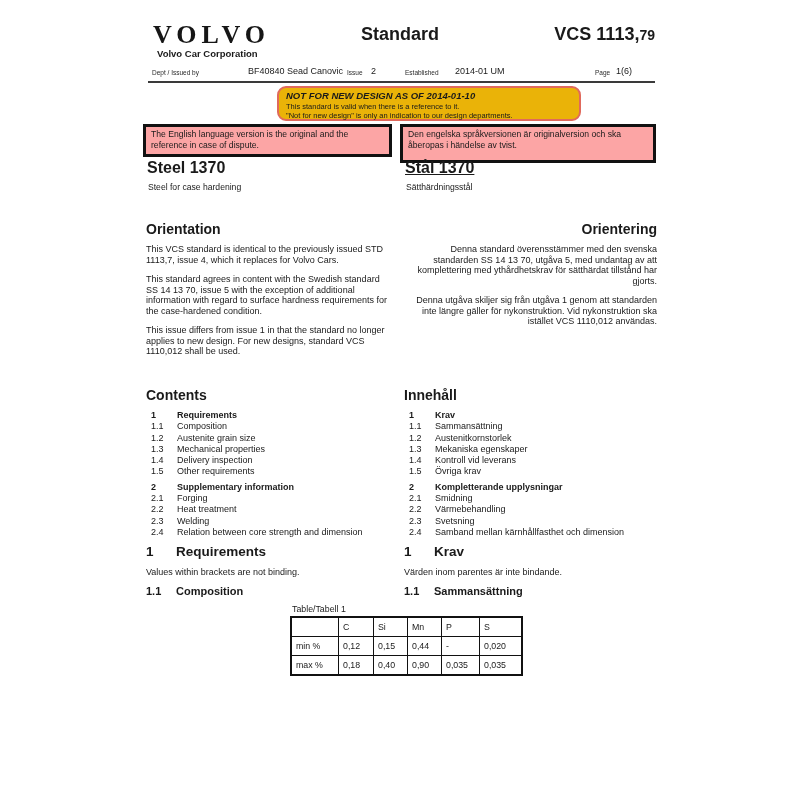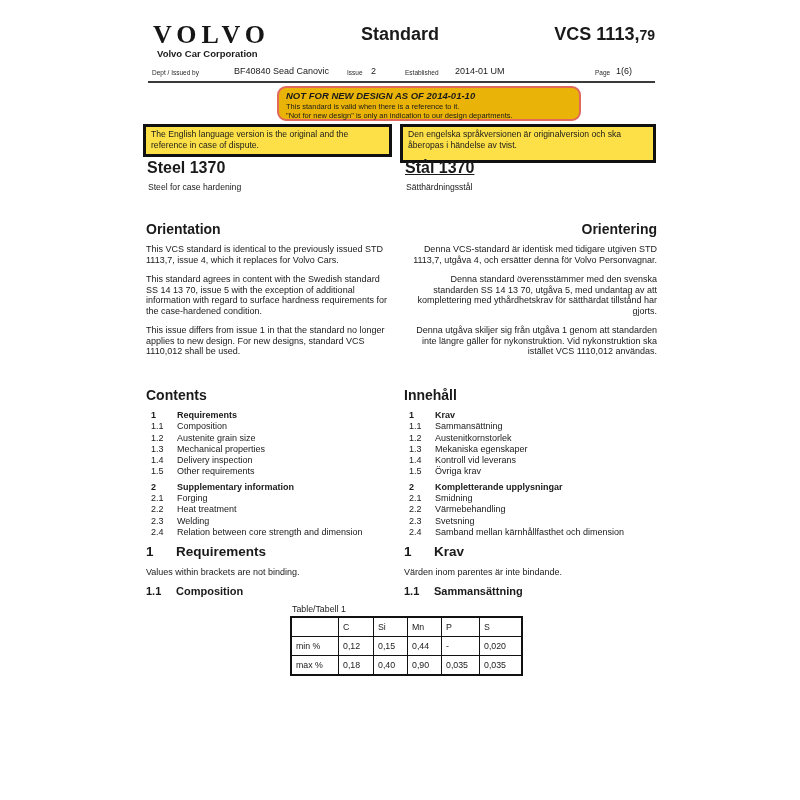--- a/index.html
+++ b/index.html
@@ -27,21 +27,21 @@
   
   .notice{
     box-sizing:border-box;border:2px solid #e0695c;border-radius:9px;
     padding:2px 7px 1px 7px;background:#eab308;
   }
   .notice-title{font-size:9.5px;font-weight:bold;font-style:italic;line-height:12px;}
   .notice-line{font-size:7.5px;line-height:9px;}
 
   
   .lang-box{
-    box-sizing:border-box;border:3px solid #111;background:#fde047;
+    box-sizing:border-box;border:3px solid #111;background:#fca5a5;
     padding:2px 5px;font-size:8.6px;line-height:10.6px;
   }
 
   
   .prod-title{font-size:16px;font-weight:bold;}
   .prod-sub{font-size:8.6px;}
 
   
   .sec-heading{font-size:14px;font-weight:bold;margin:0 0 7px 0;}
   .body-p{font-size:9px;line-height:10.5px;margin:0 0 9px 0;}
@@ -76,21 +76,21 @@
 <body>
 
 <div class="doc">
 
   <div class="abs volvo-word" style="left:153px;top:20px;">VOLVO</div>
   <div class="abs company" style="left:157px;top:48px;">Volvo Car Corporation</div>
   <div class="abs doc-type" style="left:320px;top:24px;width:160px;">Standard</div>
   <div class="abs doc-number" style="left:500px;top:24px;width:155px;"><span>VCS 1113,</span><span class="suffix">79</span></div>
 
   <span class="abs meta-label" style="left:152px;top:69px;">Dept / Issued by</span>
-  <span class="abs meta-value" style="left:210px;top:66px;padding-left:24px;">BF40840 Sead Canovic</span>
+  <span class="abs meta-value" style="left:224px;top:66px;padding-left:24px;">BF40840 Sead Canovic</span>
   <span class="abs meta-label" style="left:347px;top:69px;">Issue</span>
   <span class="abs meta-value" style="left:371px;top:66px;">2</span>
   <span class="abs meta-label" style="left:405px;top:69px;">Established</span>
   <span class="abs meta-value" style="left:455px;top:66px;">2014-01 UM</span>
   <span class="abs meta-label" style="left:595px;top:69px;">Page</span>
   <span class="abs meta-value" style="left:616px;top:66px;">1(6)</span>
 
   <div class="abs rule" style="left:148px;top:81px;width:507px;height:2px;"></div>
 
   <div class="abs notice" style="left:277px;top:86px;width:304px;height:35px;">
@@ -109,21 +109,20 @@
 
   <div class="abs" style="left:146px;top:221px;width:248px;">
     <div class="sec-heading">Orientation</div>
     <p class="body-p gap-lg">This VCS standard is identical to the previously issued STD 1113,7, issue 4, which it replaces for Volvo Cars.</p>
     <p class="body-p">This standard agrees in content with the Swedish standard SS 14 13 70, issue 5 with the exception of additional information with regard to surface hardness requirements for the case-hardened condition.</p>
     <p class="body-p">This issue differs from issue 1 in that the standard no longer applies to new design. For new designs, standard VCS 1110,012 shall be used.</p>
   </div>
 
   <div class="abs" style="left:404px;top:221px;width:253px;text-align:right;">
     <div class="sec-heading">Orientering</div>
-    <p class="body-p">Denna VCS-standard är identisk med tidigare utgiven STD 1113,7, utgåva 4, och ersätter denna för Volvo Personvagnar.</p>
     <p class="body-p">Denna standard överensstämmer med den svenska standarden SS 14 13 70, utgåva 5, med undantag av att komplettering med ythårdhetskrav för sätthärdat tillstånd har gjorts.</p>
     <p class="body-p">Denna utgåva skiljer sig från utgåva 1 genom att standarden inte längre gäller för nykonstruktion. Vid nykonstruktion ska istället VCS 1110,012 användas.</p>
   </div>
 
   <div class="abs" style="left:146px;top:387px;width:248px;">
     <div class="sec-heading">Contents</div>
     <div class="toc">
       <div class="toc-row group">
           <span class="toc-num">1</span>
           <span class="toc-label">Requirements</span>

